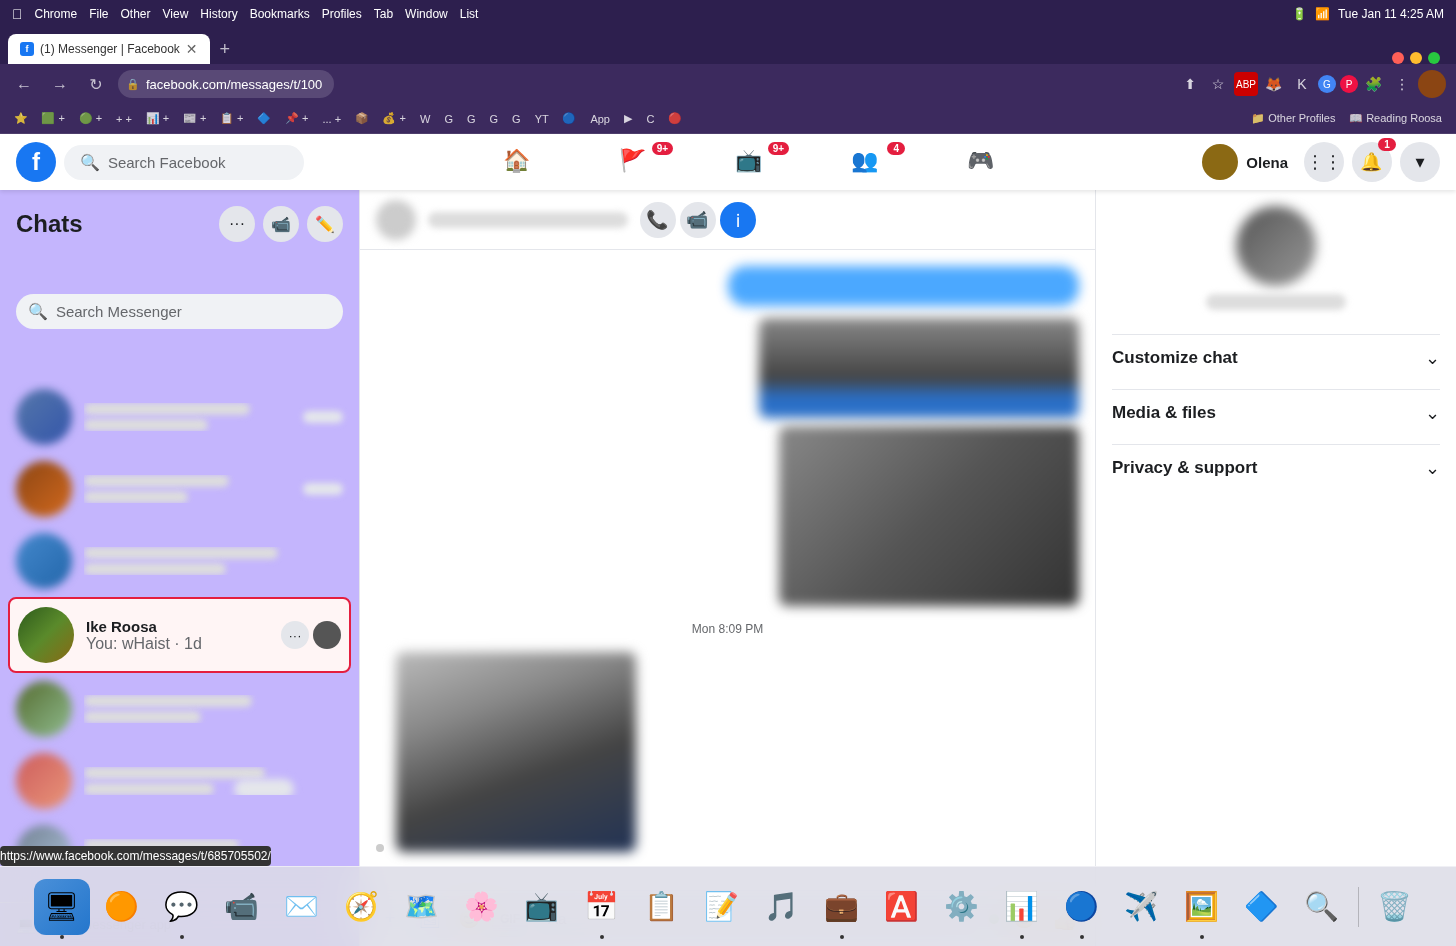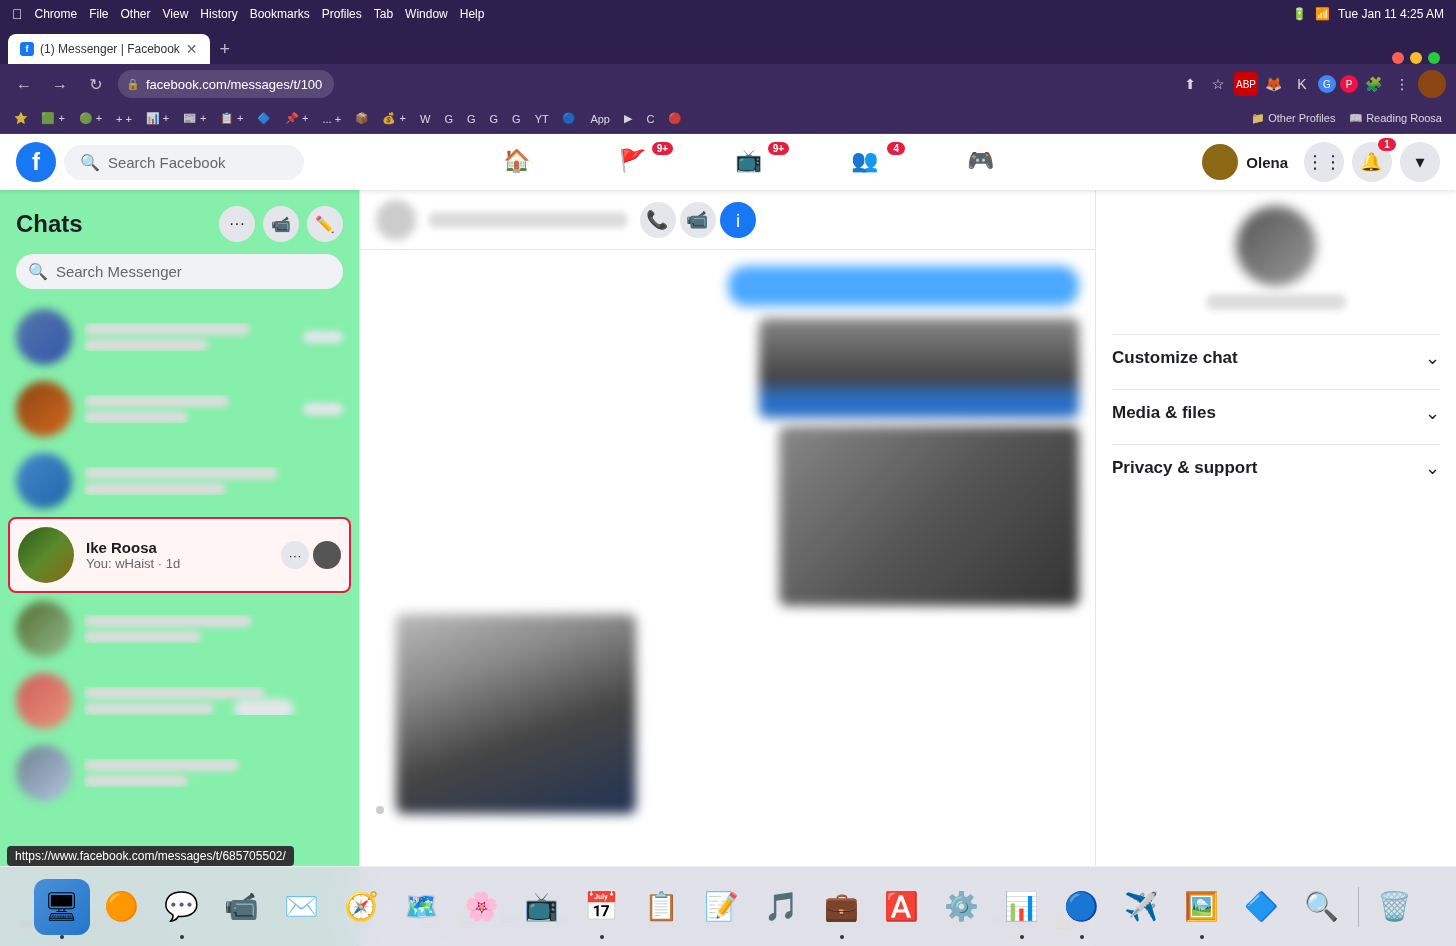--- a/index.html
+++ b/index.html
@@ -105,26 +105,27 @@
     
     .main-layout {
       display: flex;
       height: calc(946px - 28px - 36px - 40px - 30px - 56px);
       background: #f0f2f5;
     }
 
     
     .chats-sidebar {
       width: 360px;
-      background: #86efac;
+      background: #c4b5fd;
       display: flex;
       flex-direction: column;
       border-right: 1px solid #e4e6eb;
       flex-shrink: 0;
       overflow: hidden;
+      gap: 40px;
     }
     .chats-header {
       display: flex;
       align-items: center;
       padding: 16px 16px 8px;
       gap: 8px;
     }
     .chats-title { font-size: 24px; font-weight: 700; color: #1c1e21; flex: 1; }
     .chats-header-btn { width: 36px; height: 36px; border-radius: 50%; background: #e4e6eb; display: flex; align-items: center; justify-content: center; cursor: pointer; font-size: 16px; color: #1c1e21; }
     .chats-search {
@@ -145,21 +146,21 @@
       padding: 8px 8px;
       gap: 12px;
       cursor: pointer;
       border-radius: 8px;
       margin: 0 8px;
       position: relative;
     }
     .chat-item.active { background: #e7f3ff; border: 2px solid #e41e3f; align-items: center; }
     .chat-info { flex: 1; overflow: hidden; }
     .chat-name { font-size: 15px; font-weight: 600; color: #1c1e21; }
-    .chat-preview { font-size: 13px; color: #65676b; white-space: nowrap; overflow: hidden; text-overflow: ellipsis; }
+    .chat-preview { font-size: 16px; color: #65676b; white-space: nowrap; overflow: hidden; text-overflow: ellipsis; }
     .chat-actions { display: flex; align-items: center; gap: 4px; }
     .chat-action-btn { width: 28px; height: 28px; border-radius: 50%; background: #e4e6eb; display: flex; align-items: center; justify-content: center; cursor: pointer; font-size: 13px; color: #1c1e21; }
     .blurred-avatar { width: 56px; height: 56px; border-radius: 50%; background: linear-gradient(135deg, #888 0%, #bbb 100%); filter: blur(4px); }
     .blurred-text { height: 12px; border-radius: 6px; background: #ddd; filter: blur(3px); }
 
     
     .chat-window {
       flex: 1;
       display: flex;
       flex-direction: column;
@@ -263,25 +264,25 @@
       color: white;
       font-size: 12px;
     }
     .status-left { display: flex; gap: 12px; align-items: center; }
     .status-right { display: flex; gap: 8px; align-items: center; }
     .apple-icon { font-size: 14px; }
 
     .url-tooltip {
       position: fixed;
       bottom: 80px;
-      left: 7px;
+      left: 0;
       background: #333;
       color: white;
       font-size: 12px;
-      padding: 3px 8px;
+      padding: 3px 0;
       border-radius: 4px;
       z-index: 1000;
     }
 
     .colored-box {
       width: 100%;
       height: 200px;
       background: linear-gradient(180deg, #888 0%, #444 60%, #2a6fc7 80%, #2a6fc7 100%);
       border-radius: 8px;
       filter: blur(6px);
@@ -310,21 +311,21 @@
     <span class="apple-icon"></span>
     <span>Chrome</span>
     <span>File</span>
     <span>Other</span>
     <span>View</span>
     <span>History</span>
     <span>Bookmarks</span>
     <span>Profiles</span>
     <span>Tab</span>
     <span>Window</span>
-    <span>Help</span>
+    <span>List</span>
   </div>
   <div class="status-right">
     <span>🔋</span>
     <span>📶</span>
     <span>Tue Jan 11  4:25 AM</span>
   </div>
 </div>
 
 <div class="chrome-tabbar">
   <div style="display:flex;align-items:flex-end;gap:2px;height:100%;padding-top:4px">
@@ -546,20 +547,21 @@
 
       <div class="msg-row sent">
         <div class="colored-box" style="width:55%;height:100px;max-width:320px"></div>
       </div>
 
 
       <div class="msg-row sent">
         <div class="colored-box2" style="width:60%;max-width:300px;height:180px;background:linear-gradient(135deg,#888,#555,#333);"></div>
       </div>
 
+      <div class="msg-timestamp">Mon 8:09 PM</div>
 
       <div class="msg-row">
         <div style="width:8px;height:8px;border-radius:50%;background:#ccc;margin-right:4px;flex-shrink:0"></div>
         <div class="colored-box3" style="width:240px;height:200px;background:linear-gradient(160deg,#bbb 0%,#888 30%,#444 60%,#223355 100%);"></div>
       </div>
 
     </div>
 
     <div class="chat-input-area">
       <div class="chat-input-btn">+</div>

